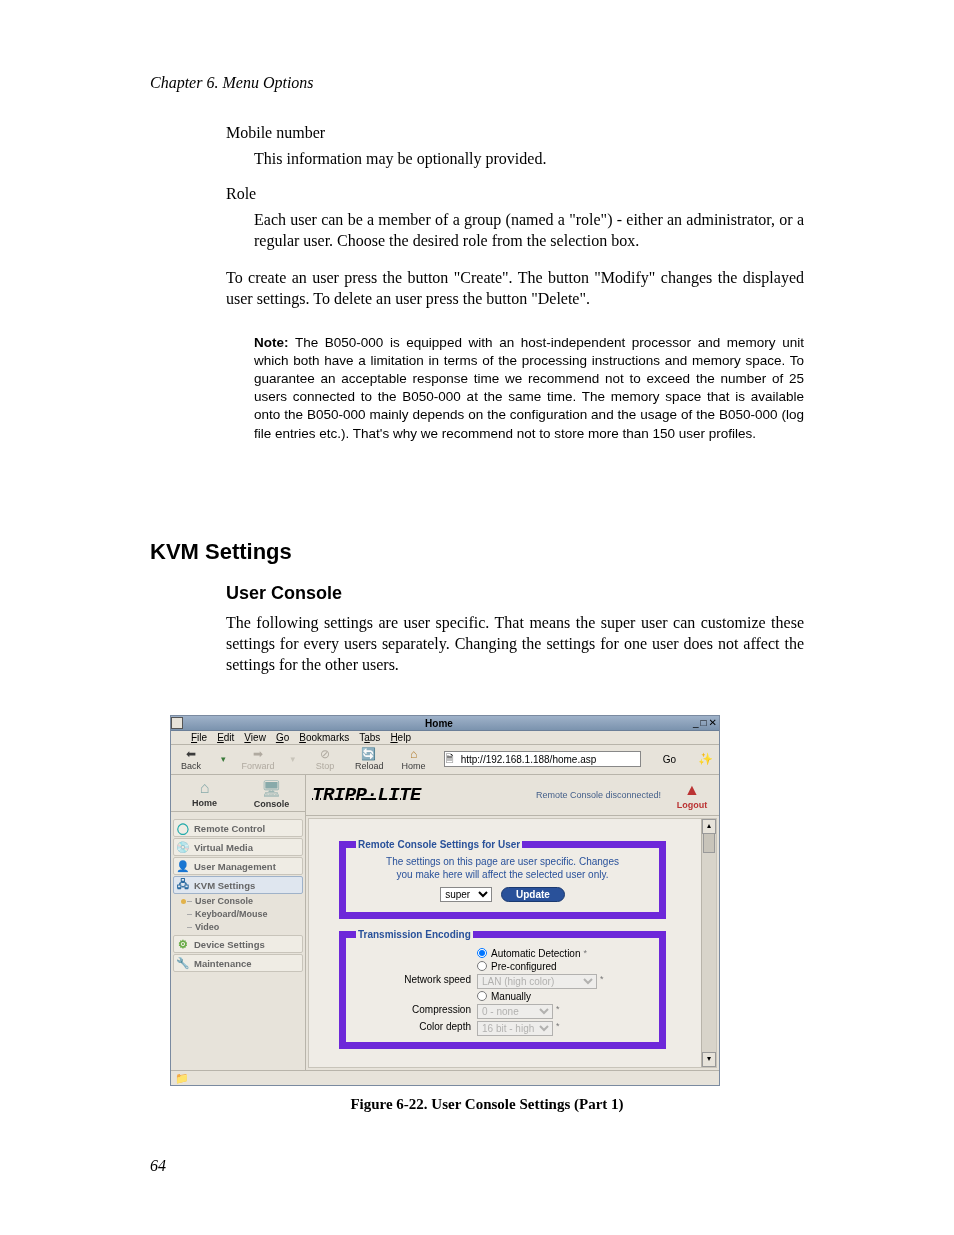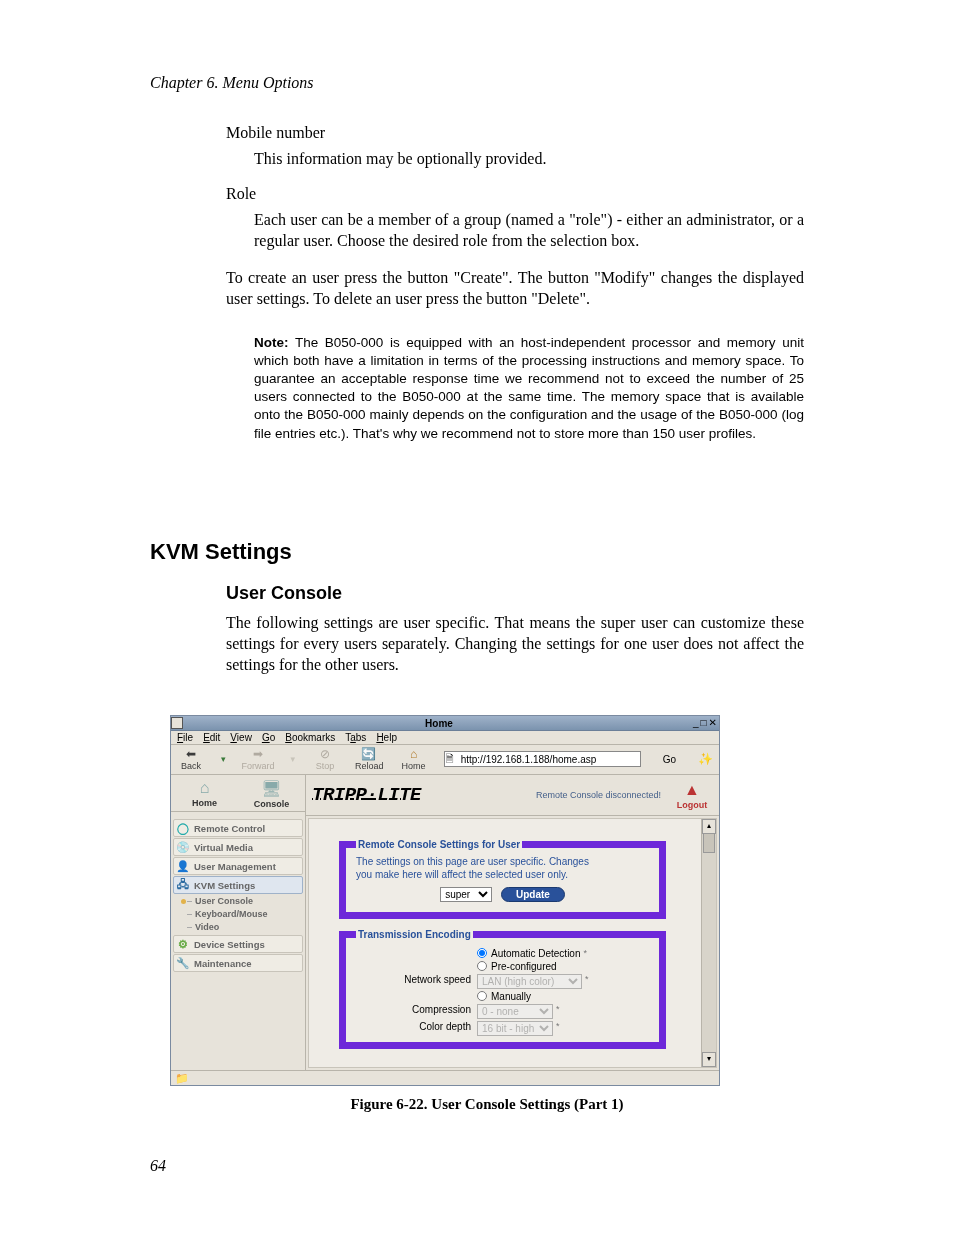--- a/index.html
+++ b/index.html
@@ -87,21 +87,21 @@
   }
   .titlebar .tbox {
     width: 10px; height: 10px; background:#e7e3da; border:1px solid #555; margin-right:2px;
     display:inline-block;
   }
   .window-controls { display:flex; padding-right:2px; gap:2px; }
   .window-controls span { font-size:10px; line-height:10px; }
   .menubar {
     display: flex;
     gap: 10px;
-    padding: 1px 6px;
+    padding: 1px 20px;
     border-bottom: 1px solid #b8b4aa;
     font-size: 10px;
   }
   .menubar span u { text-decoration: underline; }
   .toolbar {
     display: flex;
     align-items: center;
     gap: 16px;
     padding: 2px 6px 3px 6px;
     border-bottom: 1px solid #b8b4aa;
@@ -276,20 +276,21 @@
     padding:6px 10px 10px 10px;
     margin:0 20px 10px 0;
   }
   legend {
     color:#29519a;
     font-weight:bold;
     font-size:10px;
     padding:0 2px;
   }
   .uinfo {
+    text-align:center;
     color:#29519a;
     font-size:10px;
     line-height:1.25;
     margin-bottom:6px;
   }
   .urow {
     text-align:center;
   }
   .urow select {
     font-size:10px;
@@ -323,21 +324,21 @@
   .form-row input[type=radio] {
     margin:0 4px 0 0;
     width:10px; height:10px;
   }
   .form-row select {
     font-size:10px;
     height:15px;
     border:1px solid #999;
     background:#eee;
     color:#999;
-    width:105px;
+    width:120px;
   }
   .form-row select.narrow { width:76px; }
   .asterisk { color:#777; font-size:9px; margin-left:3px; }
 
   .statusbar {
     height:14px;
     border-top:1px solid #b8b4aa;
     background:#e7e3da;
     display:flex;
     align-items:center;

